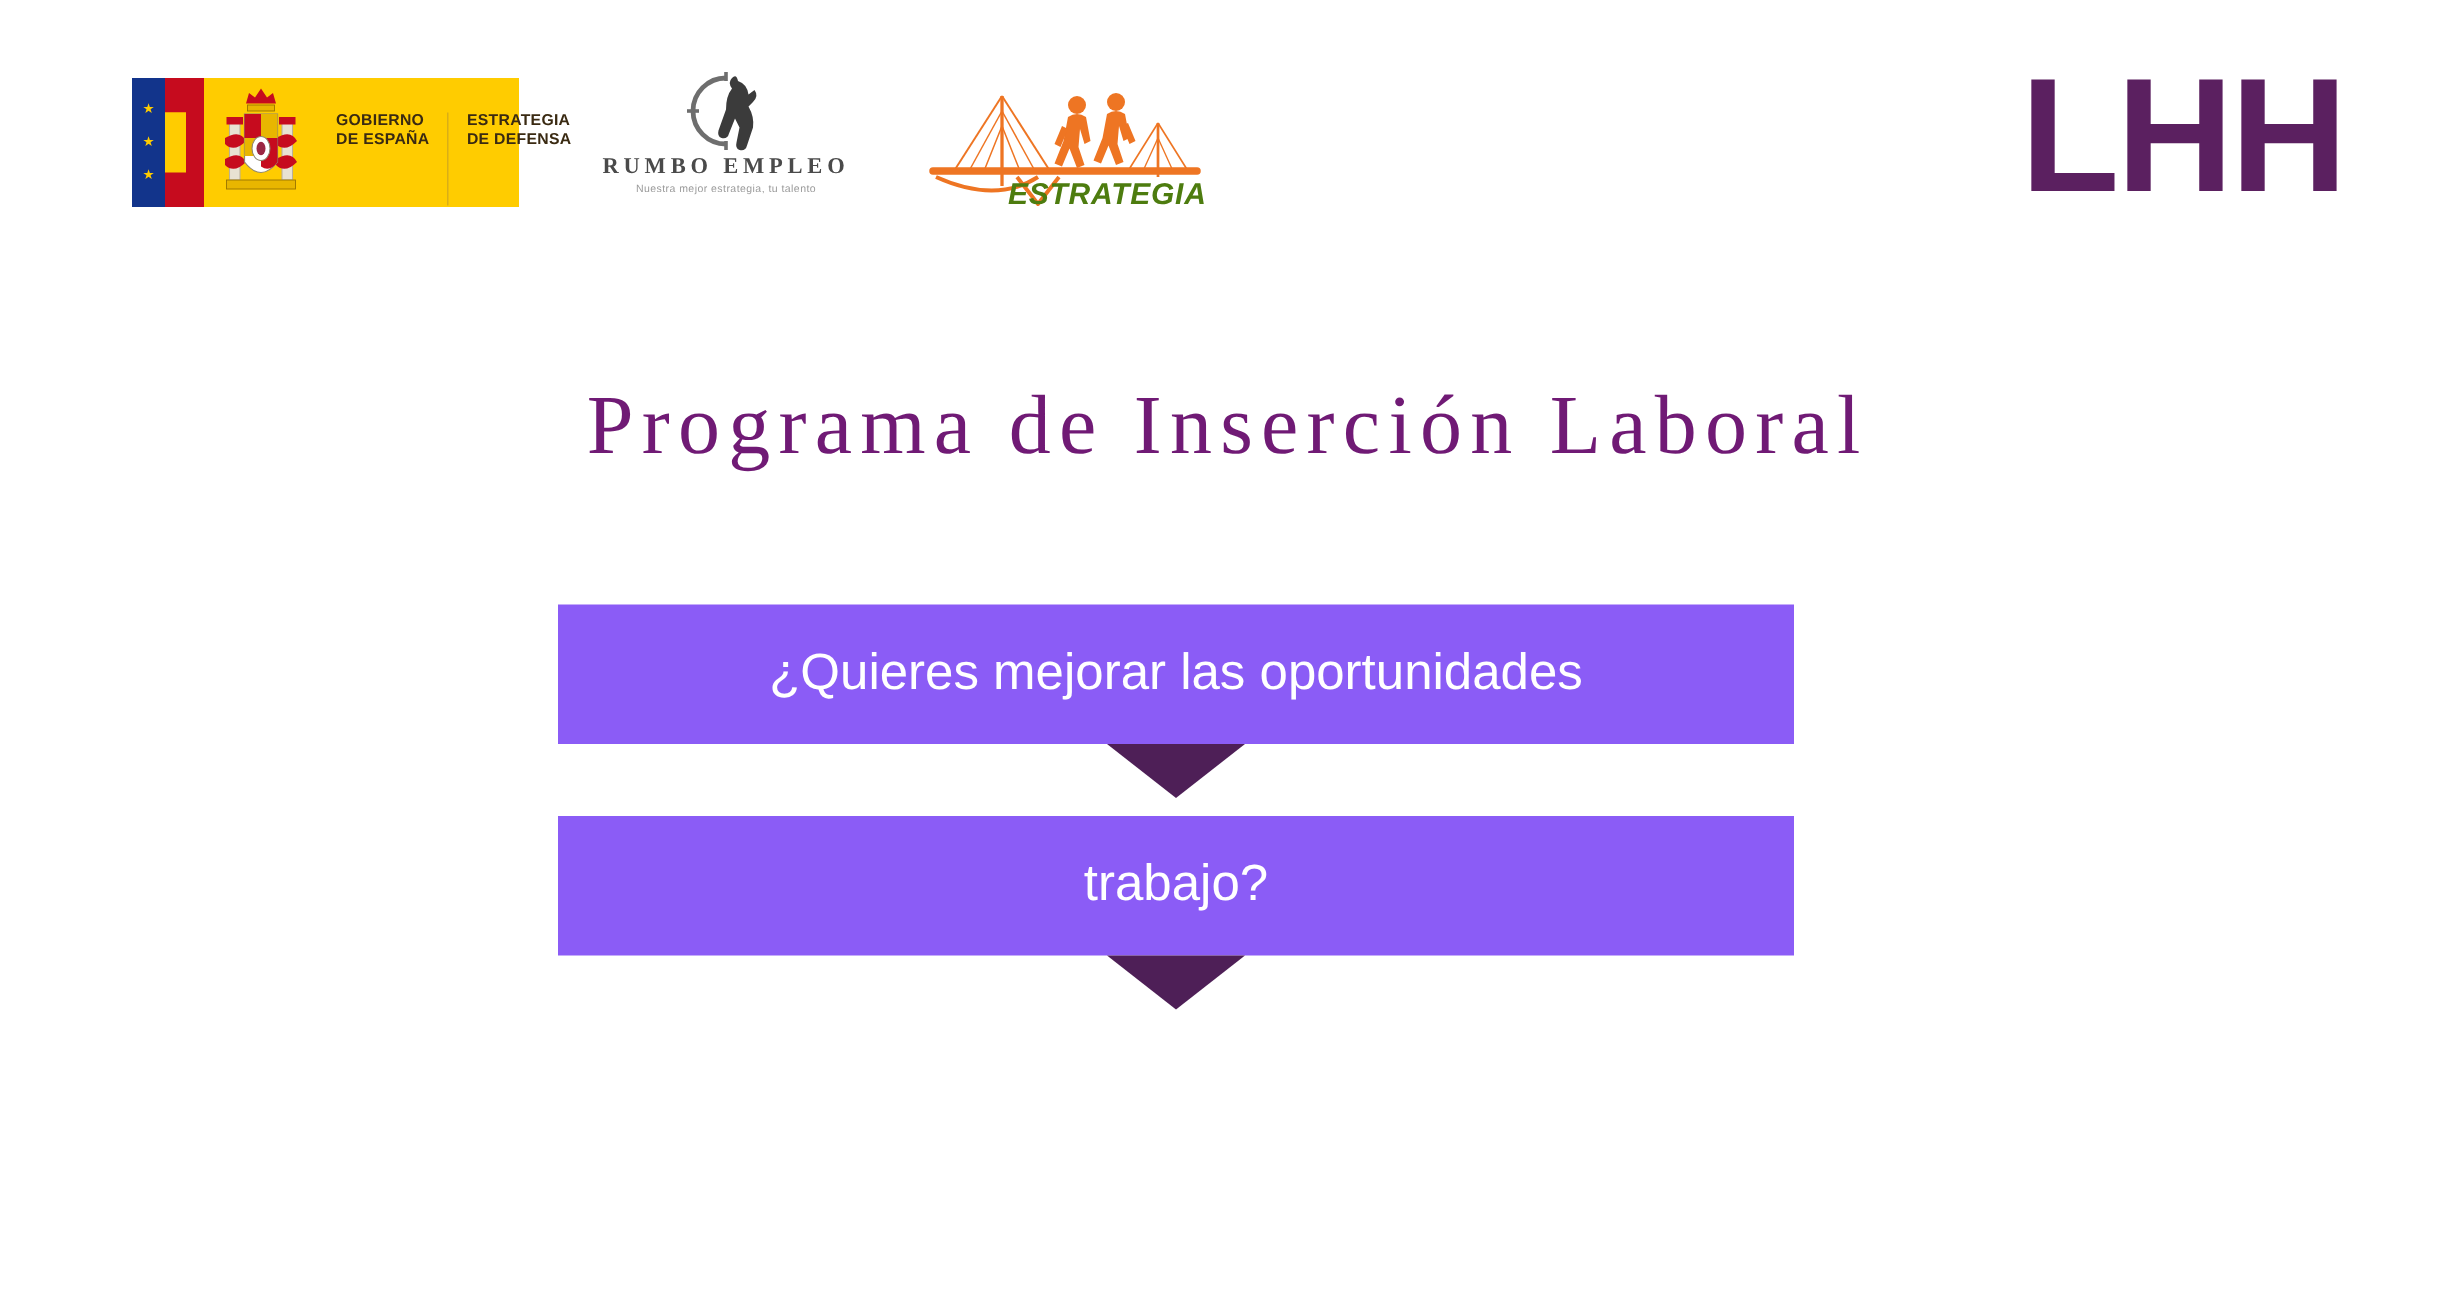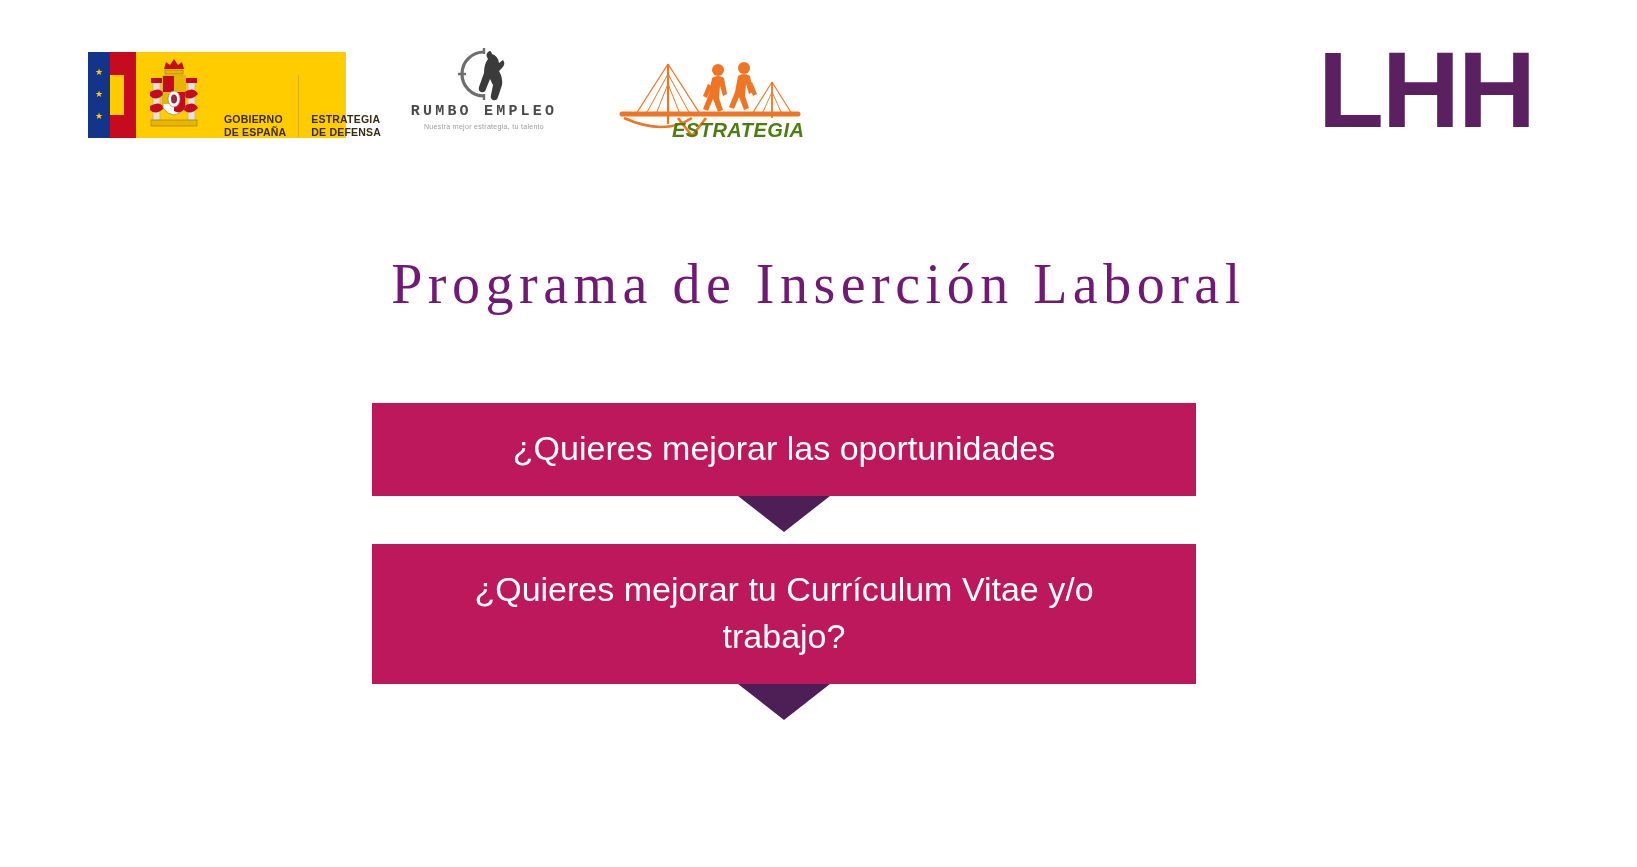--- a/index.html
+++ b/index.html
@@ -71,21 +71,21 @@
     width: 12px; height: 100%;
     background: #C60B1E;
   }
   #gob-crest {
     flex: 0 0 76px;
     position: relative;
   }
   #gob-text-wrap {
     flex: 1;
     display: flex;
-    align-items: flex-end;
+    align-items: flex-start;
     margin-top: 22px;
   }
   .gob-text-block {
     font-family: "Liberation Sans", sans-serif;
     font-weight: bold;
     font-size: 10.5px;
     line-height: 12.5px;
     color: #3a2a12;
     letter-spacing: 0.2px;
     padding: 0 12px;
@@ -103,21 +103,21 @@
     position: absolute;
     left: 398px; top: 46px;
     width: 172px; height: 96px;
     text-align: center;
   }
   #rumbo-mark {
     height: 56px;
     position: relative;
   }
   #rumbo-name {
-    font-family: Liberation Mono, monospace;
+    font-family: Liberation Serif, serif;
     font-size: 15px;
     font-weight: bold;
     letter-spacing: 3.2px;
     color: #4a4a4a;
     margin-top: 1px;
   }
   #rumbo-tagline {
     font-family: "Liberation Sans", sans-serif;
     font-size: 7px;
     color: #9a9a9a;
@@ -139,21 +139,21 @@
     font-size: 20px;
     font-weight: bold;
     font-style: italic;
     letter-spacing: 0.5px;
     color: #4d7c0f;
   }
 
   
   #lhh-logo {
     position: absolute;
-    left: 1318px; top: 36px;
+    left: 1347px; top: 36px;
     font-family: "Liberation Sans", sans-serif;
     font-weight: bold;
     font-size: 108px;
     line-height: 108px;
     letter-spacing: -2px;
     color: #5B2060;
   }
 
   
   #page-title {
@@ -169,21 +169,21 @@
   }
 
   
   #flow {
     position: absolute;
     left: 372px; top: 403px;
     width: 824px;
   }
   .flow-box {
     position: relative;
-    background: #be185d;
+    background: #8b5cf6;
     color: #ffffff;
     text-align: center;
     font-family: "Liberation Sans", sans-serif;
     font-size: 34px;
     line-height: 47px;
     padding: 22px 30px 24px 30px;
     box-sizing: border-box;
   }
   .flow-arrow {
     position: absolute;
@@ -319,18 +319,17 @@
 <div id="page-title">Programa de Inserción Laboral</div>
 
 <div id="flow">
 
   <div class="flow-box" id="flow-box-1">
     <div>¿Quieres mejorar las oportunidades</div>
     <div class="flow-arrow"></div>
   </div>
 
   <div class="flow-box" id="flow-box-2">
-    <div>¿Quieres mejorar tu Currículum Vitae y/o</div>
     <div>trabajo?</div>
     <div class="flow-arrow"></div>
   </div>
 
 </div>
 
 </body></html>

